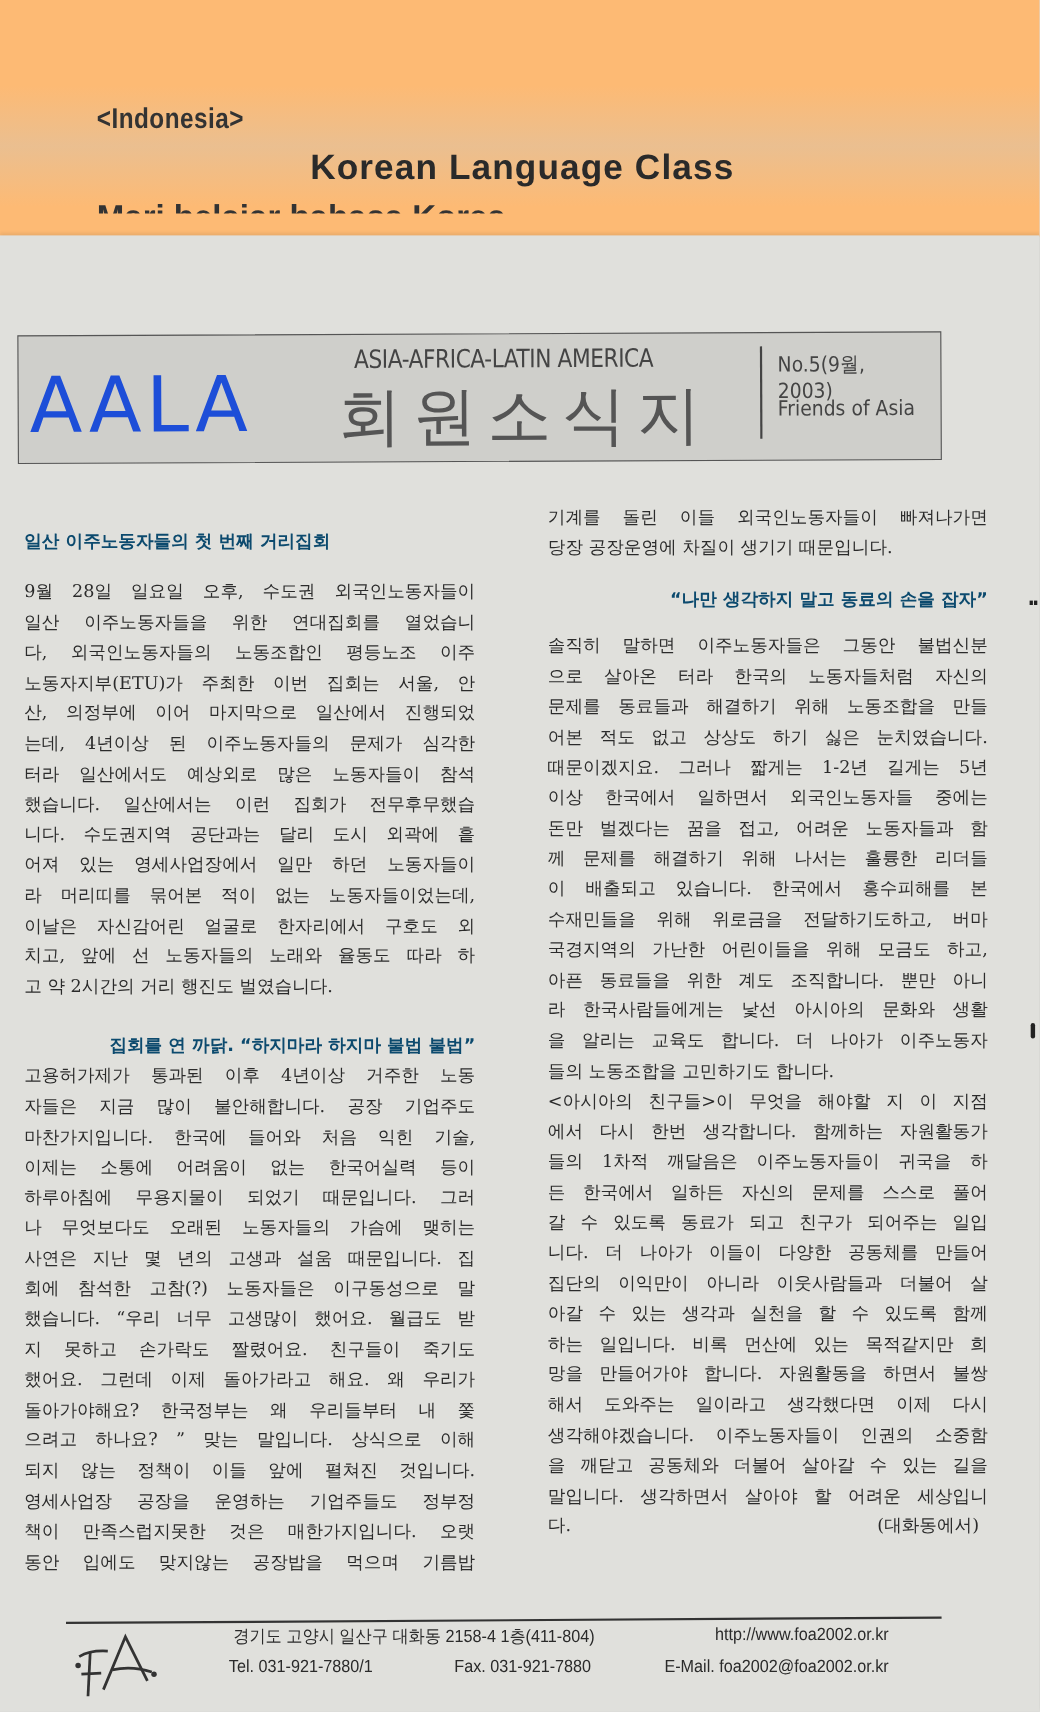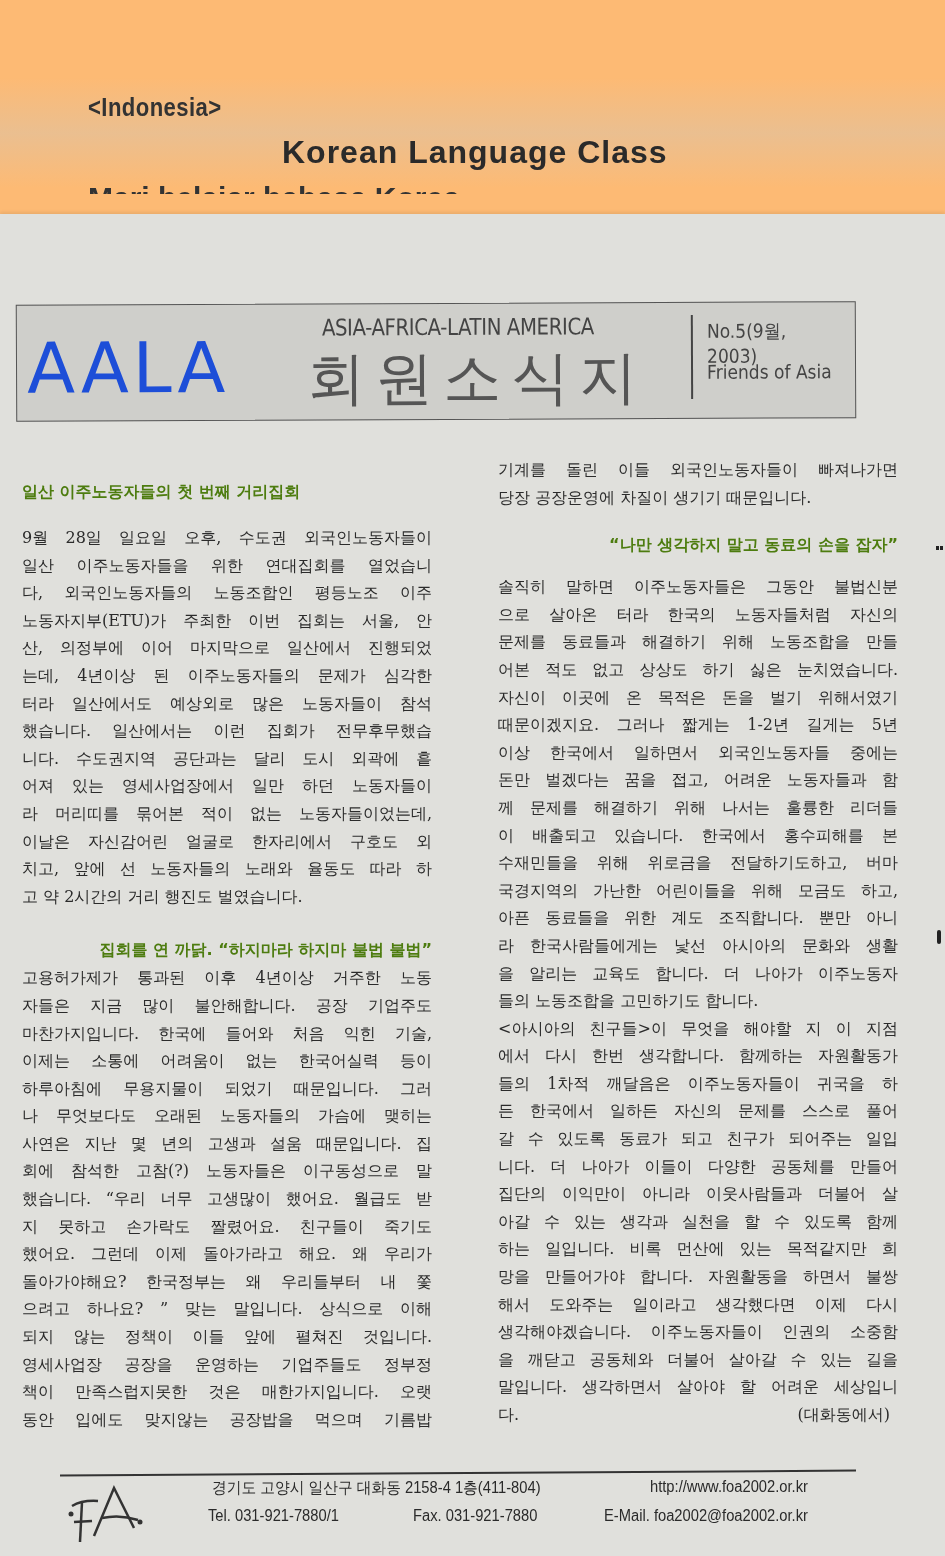--- a/index.html
+++ b/index.html
@@ -65,21 +65,21 @@
   .mast-friends {
     position:absolute; left:690px; top:58px; font-size:19px; color:#444;
     transform:scaleX(0.9); transform-origin:left top;
   }
   .col {
     position:absolute; font-family:"DejaVu Serif", serif; font-size:16px; color:#2b2b2b;
   }
   .col-left { left:22px; top:478px; width:410px; }
   .col-right { left:456px; top:456px; width:400px;margin-left:42px; }
   .heading {
-    font-family:"DejaVu Sans", sans-serif; font-weight:bold; font-size:16px; color:#4d7c0f;
+    font-family:"DejaVu Sans", sans-serif; font-weight:bold; font-size:16px; color:#0c4a6e;
     margin:0; white-space:nowrap;
   }
   .line {
     display:block; white-space:nowrap; height:27.6px; line-height:27.6px;
     text-align:justify; text-align-last:justify;
   }
   .line.last { text-align-last:left; }
   .para { margin:0; }
   .signoff-row { display:flex; justify-content:space-between; height:27.6px; line-height:27.6px; }
   .footer-rule {
@@ -164,21 +164,20 @@
   <div class="para" id="p3">
       <span class="line">기계를 돌린 이들 외국인노동자들이 빠져나가면</span>
       <span class="line last">당장 공장운영에 차질이 생기기 때문입니다.</span>
     </div>
   <h3 class="heading" style="height:28px;line-height:28px;margin-top:20px;text-align:right;">“나만 생각하지 말고 동료의 손을 잡자”</h3>
   <div class="para" style="margin-top:14px;" id="p4">
       <span class="line">솔직히 말하면 이주노동자들은 그동안 불법신분</span>
       <span class="line">으로 살아온 터라 한국의 노동자들처럼 자신의</span>
       <span class="line">문제를 동료들과 해결하기 위해 노동조합을 만들</span>
       <span class="line">어본 적도 없고 상상도 하기 싫은 눈치였습니다.</span>
-      <span class="line">자신이 이곳에 온 목적은 돈을 벌기 위해서였기</span>
       <span class="line">때문이겠지요. 그러나 짧게는 1-2년 길게는 5년</span>
       <span class="line">이상 한국에서 일하면서 외국인노동자들 중에는</span>
       <span class="line">돈만 벌겠다는 꿈을 접고, 어려운 노동자들과 함</span>
       <span class="line">께 문제를 해결하기 위해 나서는 훌륭한 리더들</span>
       <span class="line">이 배출되고 있습니다. 한국에서 홍수피해를 본</span>
       <span class="line">수재민들을 위해 위로금을 전달하기도하고, 버마</span>
       <span class="line">국경지역의 가난한 어린이들을 위해 모금도 하고,</span>
       <span class="line">아픈 동료들을 위한 계도 조직합니다. 뿐만 아니</span>
       <span class="line">라 한국사람들에게는 낯선 아시아의 문화와 생활</span>
       <span class="line">을 알리는 교육도 합니다. 더 나아가 이주노동자</span>

